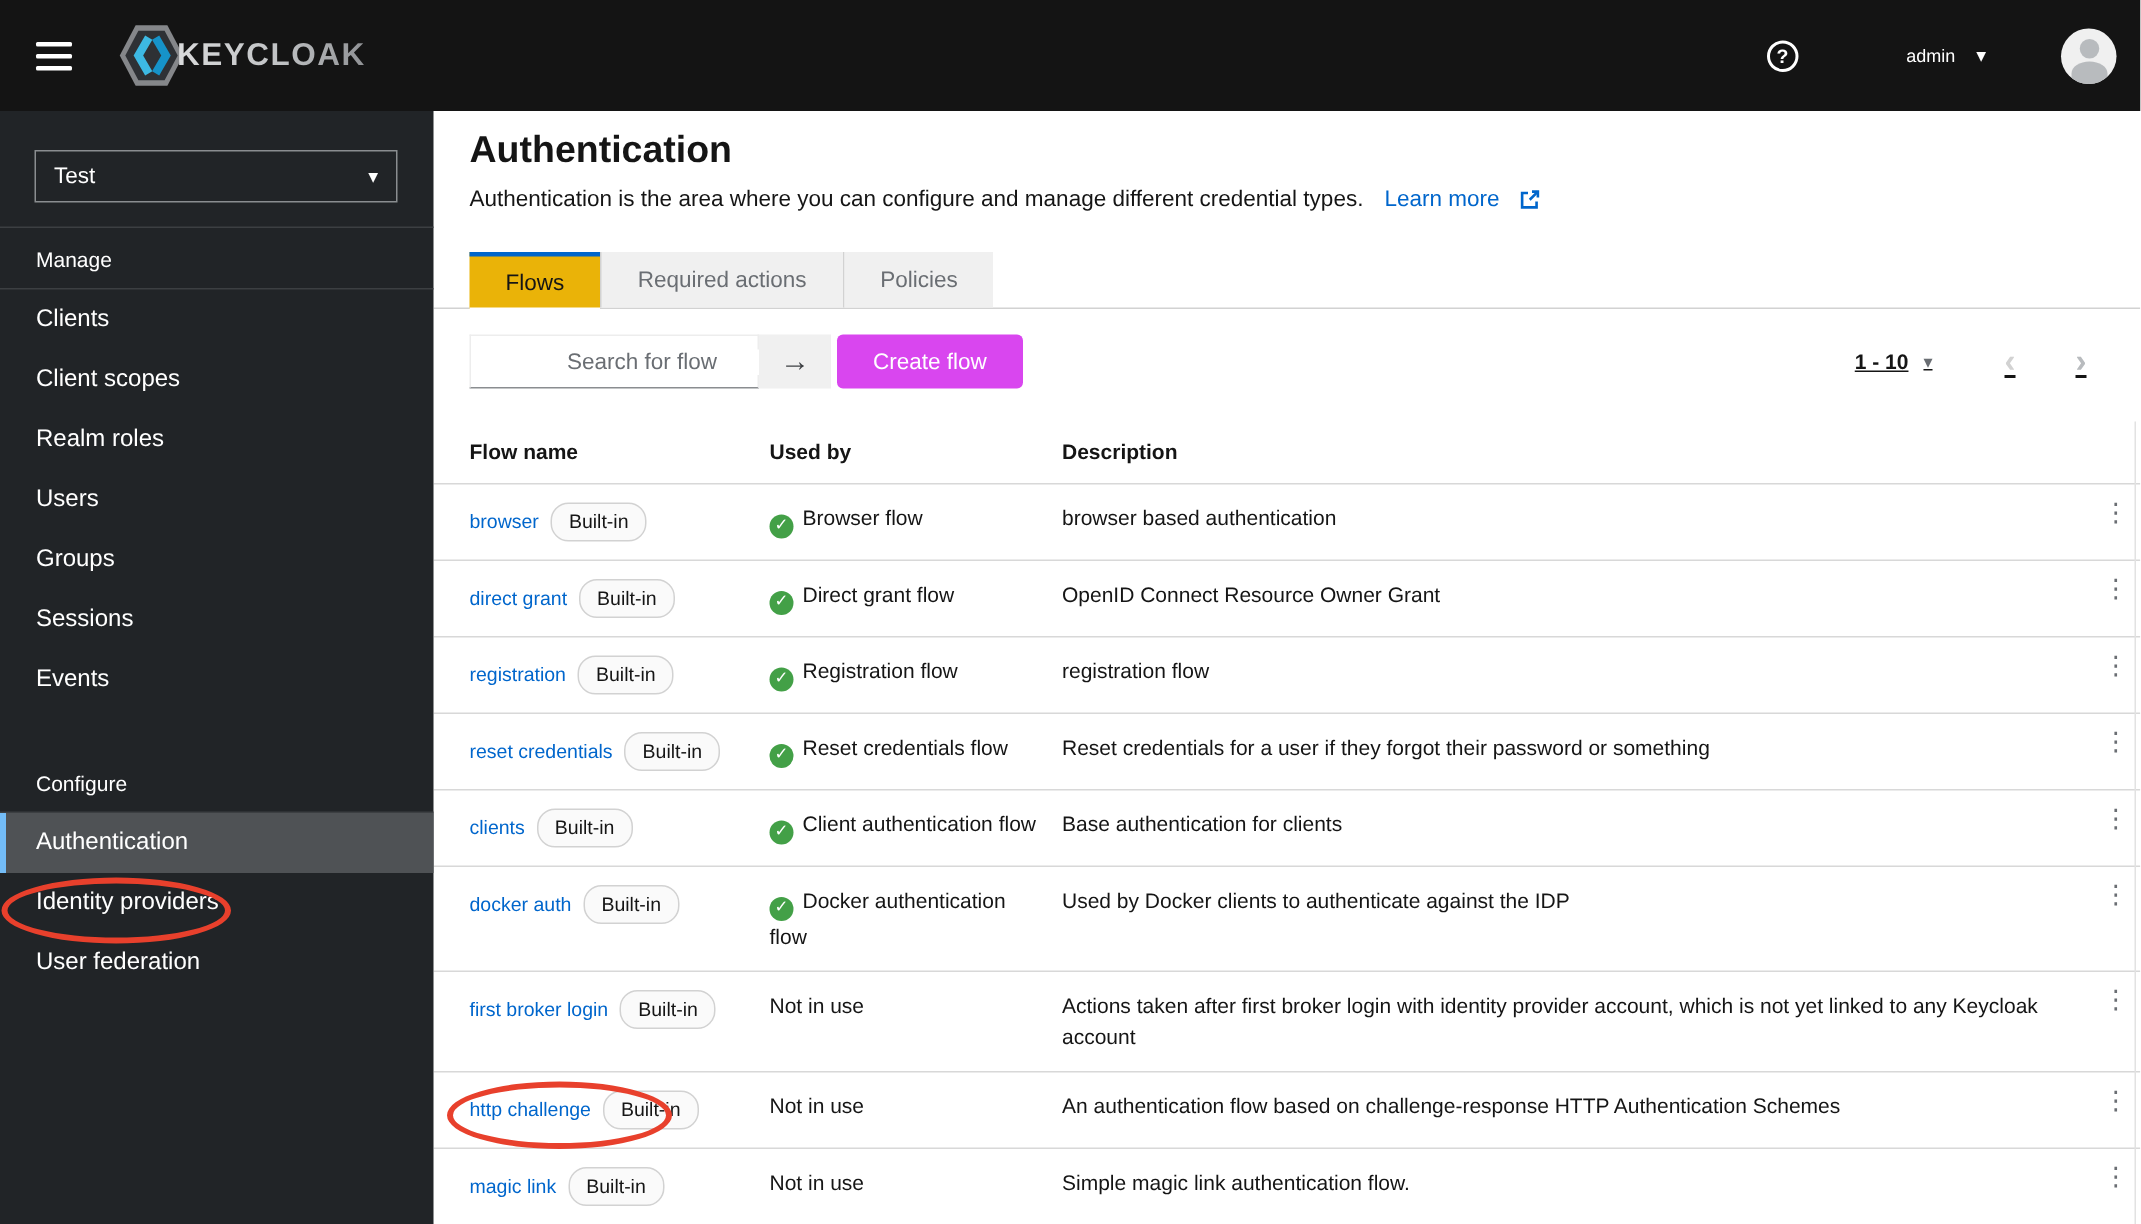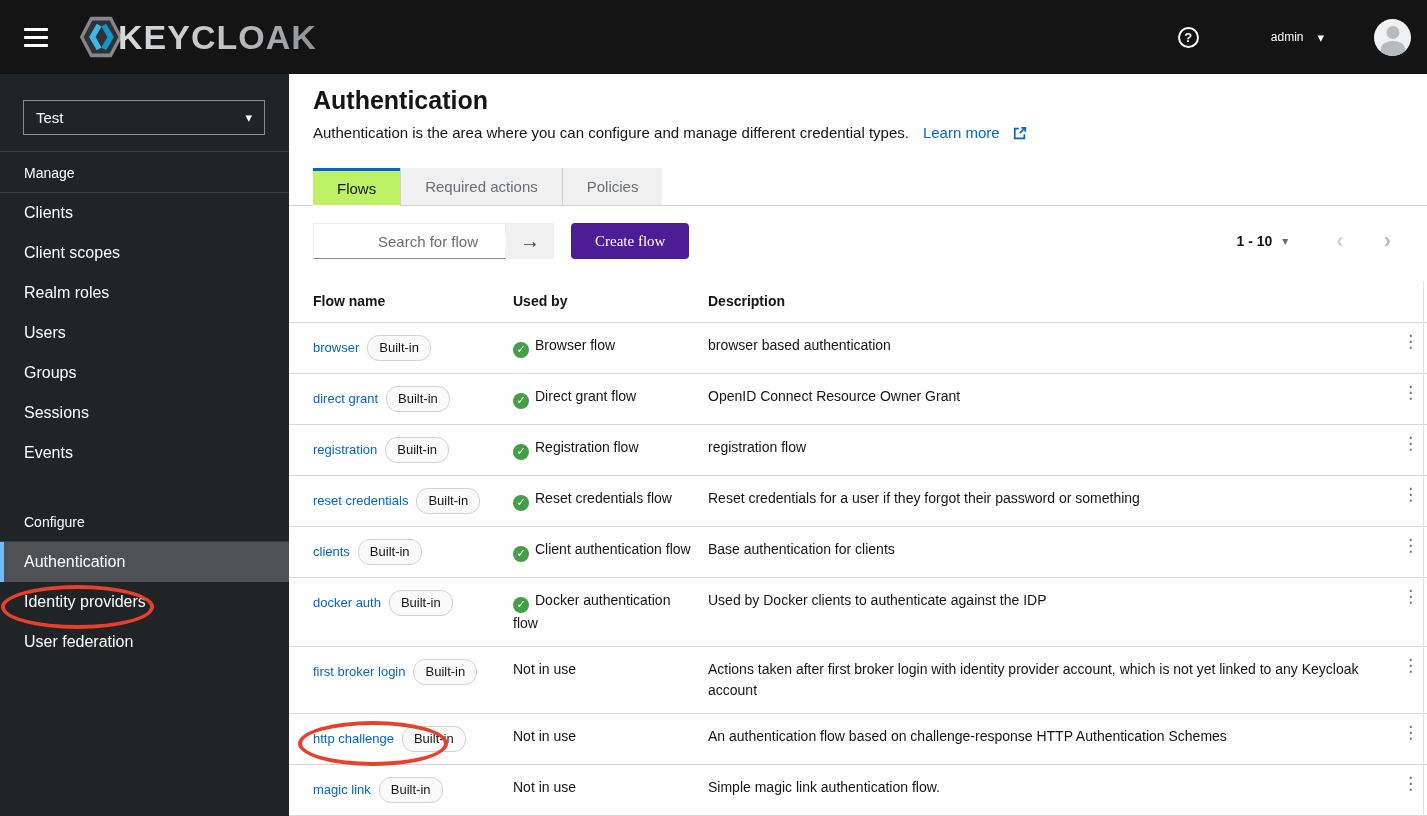--- a/index.html
+++ b/index.html
@@ -4,21 +4,21 @@
 <style>
   * { margin:0; padding:0; box-sizing:border-box; }
   html,body { width:1427px; height:816px; overflow:hidden; }
   body { font-family:"Liberation Sans","DejaVu Sans",sans-serif; position:relative; background:#fff; color:#151515; }
 
   
   .topbar { position:absolute; left:0; top:0; width:1427px; height:74px; background:#141414; display:flex; align-items:center; z-index:10; }
   .hamburger { margin-left:24px; width:24px; height:19px; display:flex; flex-direction:column; justify-content:space-between; cursor:pointer; }
   .hamburger span { display:block; height:3px; border-radius:1px; background:#fff; }
   .brand { display:flex; align-items:center; margin-left:30px; }
-  .brand-text { font-size:34px; font-weight:700; letter-spacing:1px; margin-left:-6px;
+  .brand-text { font-size:21px; font-weight:700; letter-spacing:1px; margin-left:-6px;
     background:linear-gradient(90deg,#d9dadb 0%,#c0c2c4 55%,#8f9194 100%);
     -webkit-background-clip:text; background-clip:text; color:transparent; }
   .topbar-right { margin-left:auto; display:flex; align-items:center; }
   .help-icon { width:21px; height:21px; border:2px solid #fff; border-radius:50%; color:#fff; font-size:13px; font-weight:700; display:flex; align-items:center; justify-content:center; cursor:pointer; }
   .user-menu { display:flex; align-items:center; margin-left:72px; cursor:pointer; }
   .username { color:#fff; font-size:12px; }
   .caret { color:#fff; font-size:13px; margin-left:14px; }
   .avatar { width:37px; height:37px; border-radius:50%; background:#f0f0f0; margin-left:50px; margin-right:16px; position:relative; overflow:hidden; }
   .avatar .head { position:absolute; left:50%; top:7px; transform:translateX(-50%); width:13px; height:13px; border-radius:50%; background:#b8bbbe; }
   .avatar .body { position:absolute; left:50%; top:22px; transform:translateX(-50%); width:24px; height:16px; border-radius:50% 50% 0 0; background:#b8bbbe; }
@@ -38,32 +38,32 @@
   .page-header { padding:12px 24px 0 24px; }
   .page-title { font-size:25px; font-weight:700; color:#151515; }
   .page-subtitle { margin-top:9px; font-size:15px; color:#151515; }
   .learn-more { color:#0066cc; text-decoration:none; margin-left:14px; cursor:pointer; font-size:15px; display:inline-flex; align-items:center; gap:13px; }
 
   
   .tabstrip { margin-top:27px; display:flex; border-bottom:1px solid #d2d2d2; height:38px; }
   .tabstrip-spacer { width:24px; }
   .tab { padding:0 24px; display:flex; align-items:center; font-size:15px; color:#6a6e73; background:#f0f0f0; cursor:pointer; border-right:1px solid #d2d2d2; position:relative; }
   .tab:last-of-type { border-right:none; }
-  .tab.active { background:#bef264; color:#151515; border-top:3px solid #0066cc; margin-bottom:-1px; border-right:none; border-bottom:1px solid #fff; }
+  .tab.active { background:#eab308; color:#151515; border-top:3px solid #0066cc; margin-bottom:-1px; border-right:none; border-bottom:1px solid #fff; }
   .tab.active + .tab { border-left:1px solid #d2d2d2; }
 
   
   .toolbar { display:flex; align-items:center; padding:17px 24px 0 24px; }
   .search-group { display:flex; height:36px; }
   .search-input-wrap { width:193px; border:1px solid #ededed; border-bottom:1px solid #8a8d90; display:flex; align-items:center; background:#fff; padding-left:9px;gap:48px; }
   .search-input { border:none; outline:none; width:150px; font-size:15px; color:#151515; font-family:inherit; margin-left:7px; }
   .search-input::placeholder { color:#6a6e73; }
   .search-go { width:48px; background:#f0f0f0; border:none; font-size:20px; color:#3c3f42; cursor:pointer; }
-  .btn-primary { margin-left:17px; height:36px; padding:0 24px; background:#4c1d95; color:#fff; border:none; border-radius:4px; font-size:15px; font-family:Liberation Serif, serif; cursor:pointer; }
-  .pagination { margin-left:auto; display:flex; align-items:center; }
+  .btn-primary { margin-left:4px; height:36px; padding:0 24px; background:#d946ef; color:#fff; border:none; border-radius:4px; font-size:15px; font-family:Liberation Sans, sans-serif; cursor:pointer; }
+  .pagination { margin-left:auto; display:flex; align-items:center;text-decoration:underline; }
   .page-range { font-size:14px; font-weight:700; color:#151515; }
   .page-range-caret { color:#6a6e73; font-size:12px; margin-left:10px; cursor:pointer; }
   .page-chevron { font-size:22px; line-height:1; cursor:default; font-weight:700; }
   .chev-prev { color:#d2d2d2; margin-left:48px; }
   .chev-next { color:#b8bbbe; margin-left:40px; margin-right:12px; }
 
   
   .flows-table { margin-top:22px; position:relative; }
   .t-row { display:grid; grid-template-columns:200px 195px 1fr 44px; padding:0 8px 0 24px; border-bottom:1px solid #d8d8d8; align-items:start; }
   .t-head { font-weight:700; font-size:14px; }

